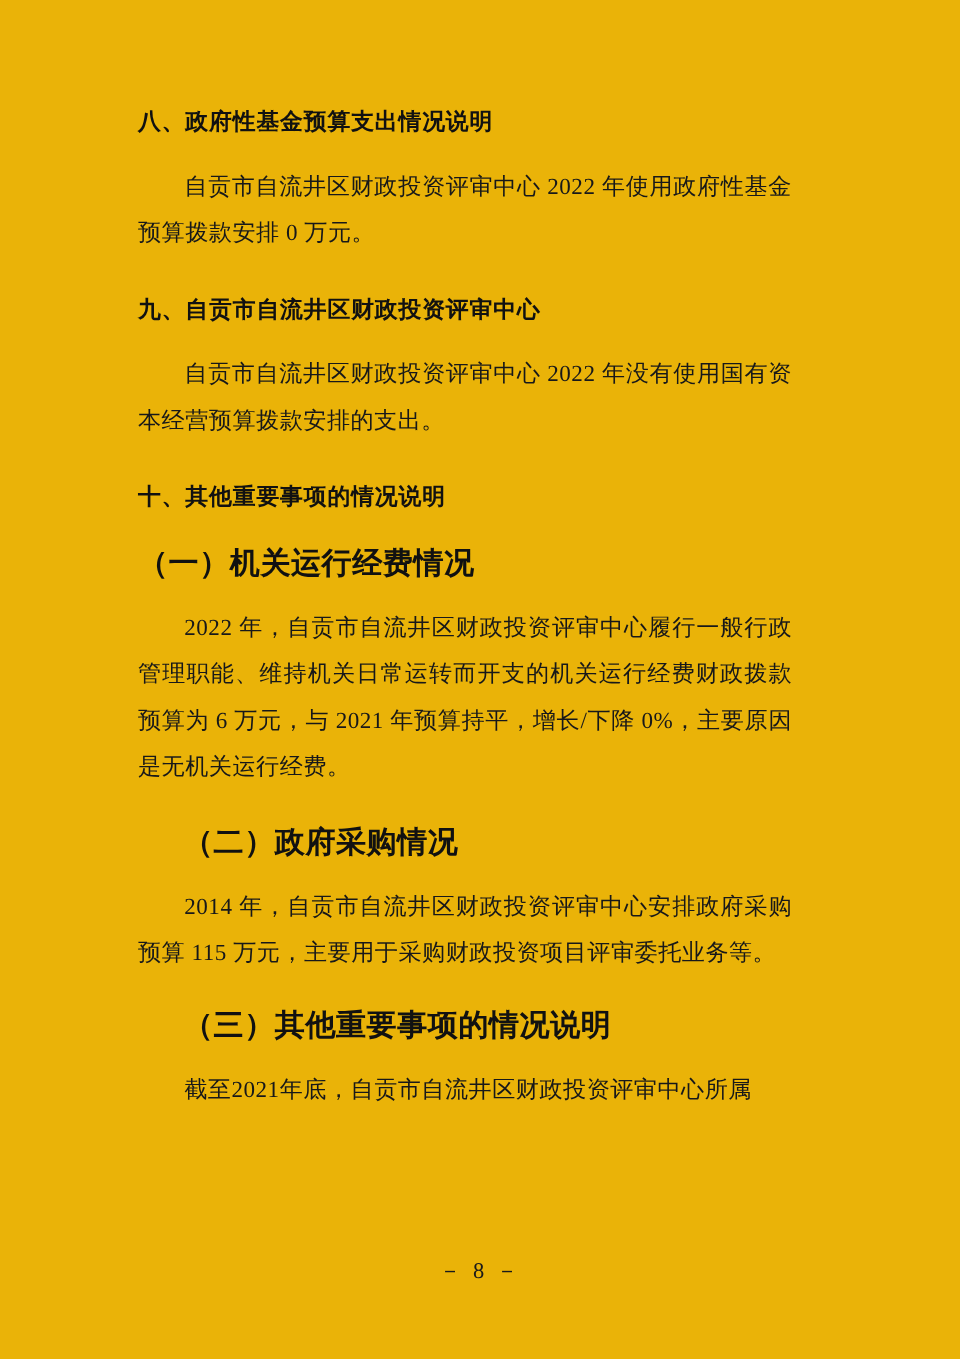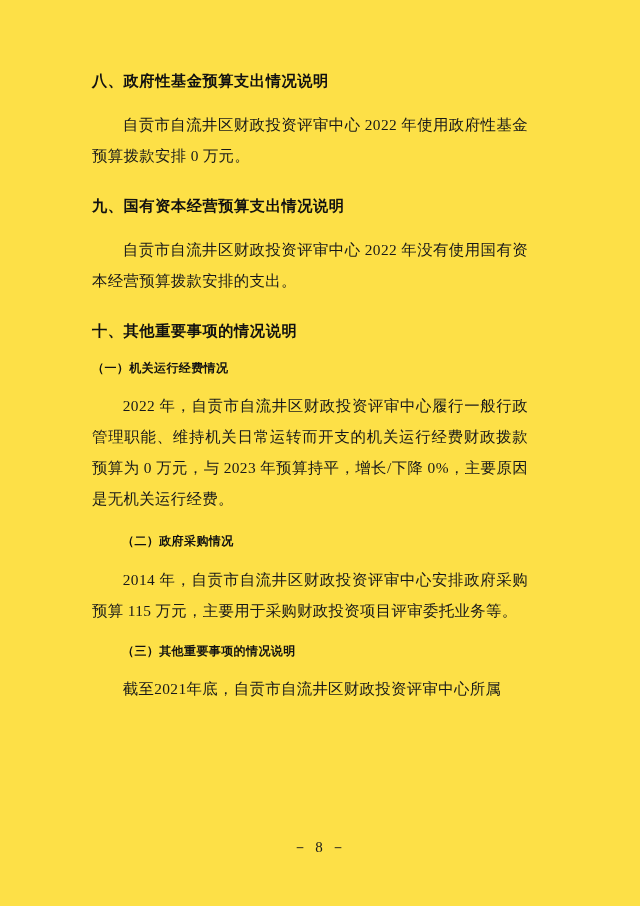--- a/index.html
+++ b/index.html
@@ -11,42 +11,42 @@
     height: 906px;
     background: #ffffff;
     font-family: "Liberation Serif", "DejaVu Serif", serif;
     color: #1a1a1a;
     overflow: hidden;
   }
   .page {
     position: relative;
     width: 640px;
     height: 906px;
-    background: #fde047;
+    background: #eab308;
     box-sizing: border-box;
   }
   .content {
     position: absolute;
     left: 92px;
     top: 70px;
     width: 452px;
   }
   .h-sec {
     font-family: "DejaVu Sans", "Liberation Sans", sans-serif;
     font-weight: bold;
     font-size: 15.2px;
     letter-spacing: 0.6px;
     color: #111111;
     margin: 0 0 16px 0;
     line-height: 1.5;
   }
   .h-sub {
     font-family: "DejaVu Sans", "Liberation Sans", sans-serif;
     font-weight: bold;
-    font-size: 12px;
+    font-size: 20px;
     letter-spacing: 0.4px;
     color: #111111;
     margin: 0 0 12px 0;
     line-height: 1.6;
     text-indent: 0;
   }
   .h-sub.indent1 {
     padding-left: 0px;
   }
   .h-sub.indent2 {
@@ -83,29 +83,29 @@
 <body>
 
 <div class="page">
   <div class="content">
 
     <h2 class="h-sec">八、政府性基金预算支出情况说明</h2>
     <p class="para">自贡市自流井区财政投资评审中心 2022 年使用政府性基金预算拨款安排 0 万元。</p>
 
     <div class="gap-sm"></div>
 
-    <h2 class="h-sec">九、国有资本经营预算支出情况说明</h2>
+    <h2 class="h-sec">九、自贡市自流井区财政投资评审中心</h2>
     <p class="para">自贡市自流井区财政投资评审中心 2022 年没有使用国有资本经营预算拨款安排的支出。</p>
 
     <div class="gap-sm"></div>
 
     <h2 class="h-sec">十、其他重要事项的情况说明</h2>
 
     <h3 class="h-sub indent1">（一）机关运行经费情况</h3>
-    <p class="para">2022 年，自贡市自流井区财政投资评审中心履行一般行政管理职能、维持机关日常运转而开支的机关运行经费财政拨款预算为 0 万元，与 2023 年预算持平，增长/下降 0%，主要原因是无机关运行经费。</p>
+    <p class="para">2022 年，自贡市自流井区财政投资评审中心履行一般行政管理职能、维持机关日常运转而开支的机关运行经费财政拨款预算为 6 万元，与 2021 年预算持平，增长/下降 0%，主要原因是无机关运行经费。</p>
 
     <h3 class="h-sub indent2">（二）政府采购情况</h3>
     <p class="para nospace">2014 年，自贡市自流井区财政投资评审中心安排政府采购预算 115 万元，主要用于采购财政投资项目评审委托业务等。</p>
 
     <div class="gap-md"></div>
 
     <h3 class="h-sub indent2">（三）其他重要事项的情况说明</h3>
     <p class="para">截至2021年底，自贡市自流井区财政投资评审中心所属</p>
 
   </div>

